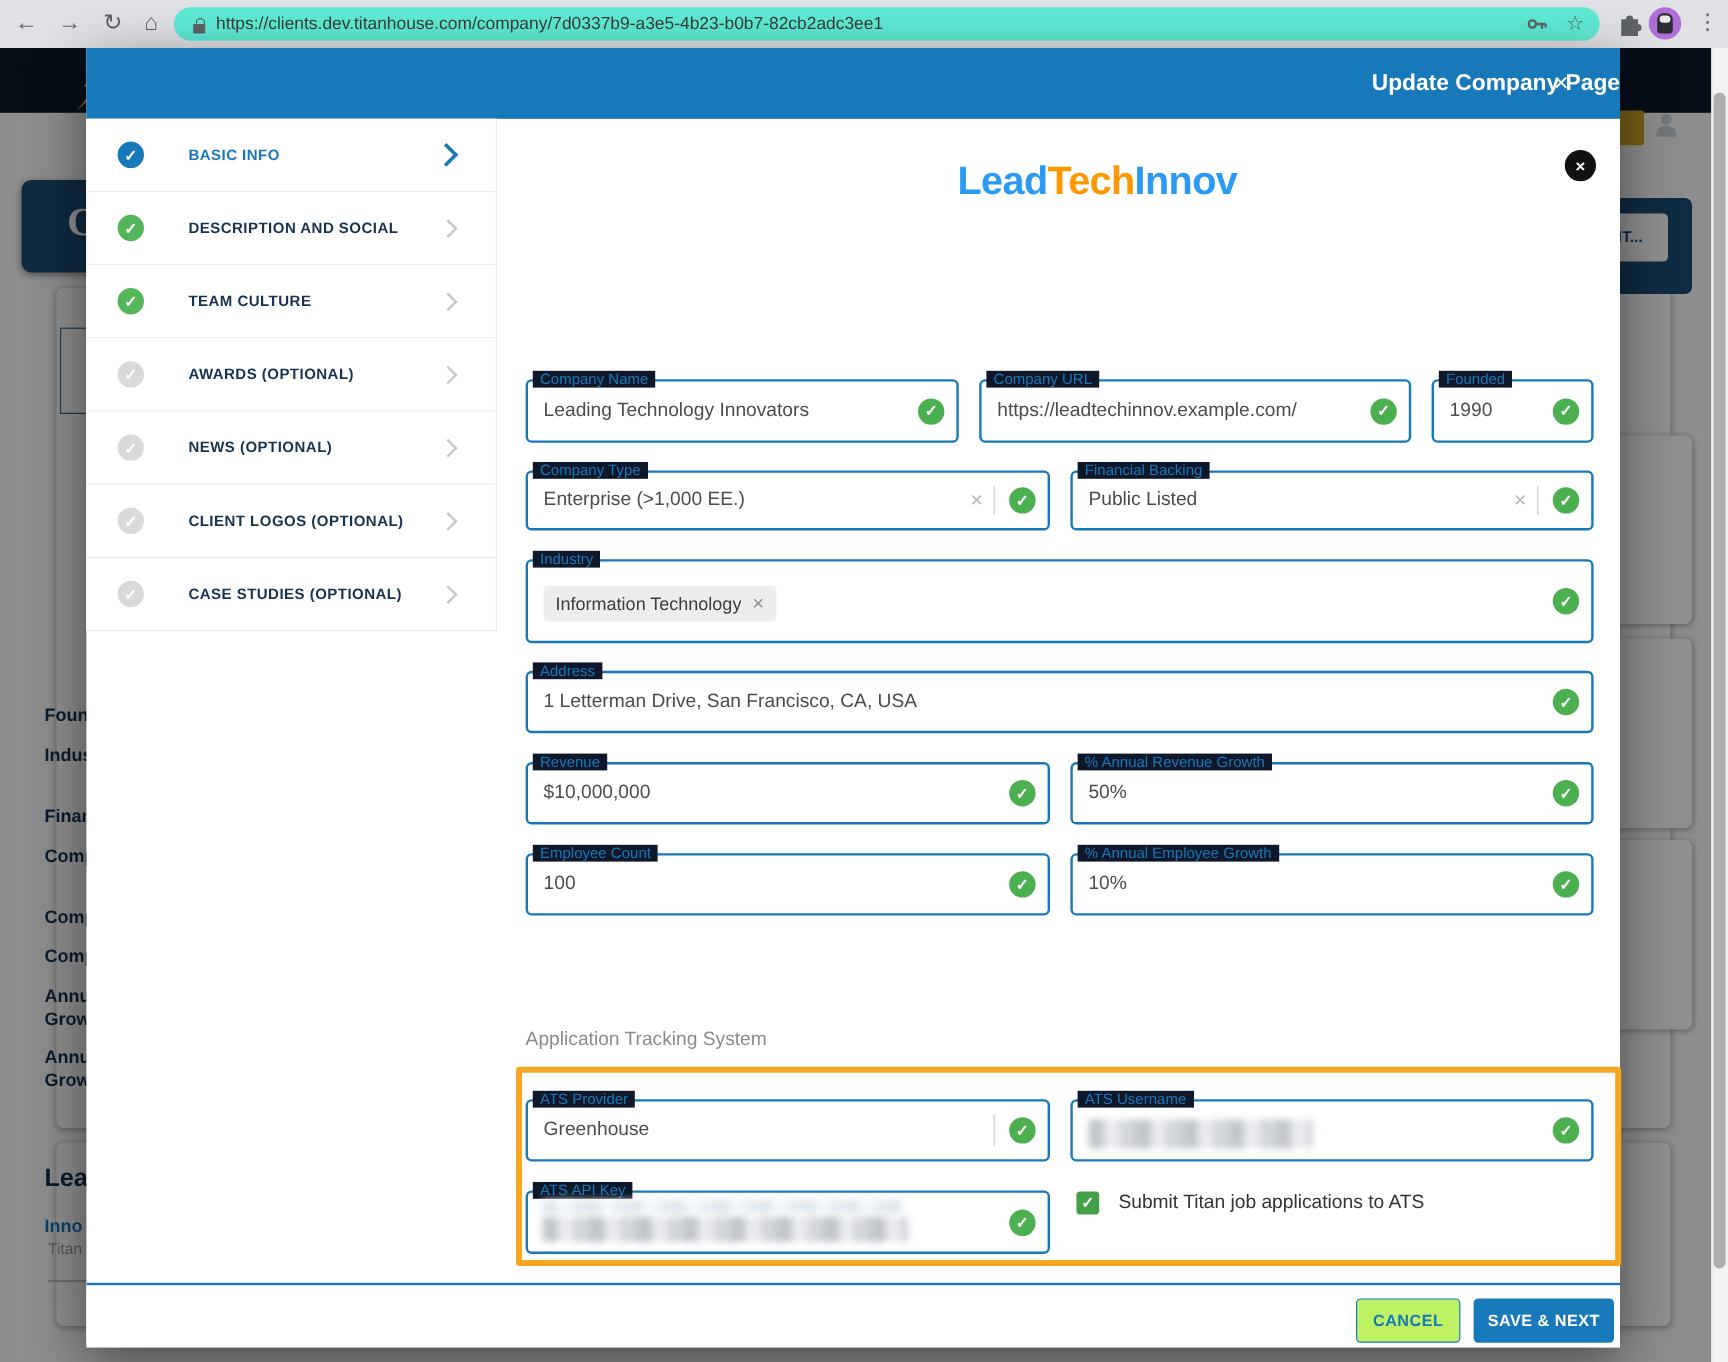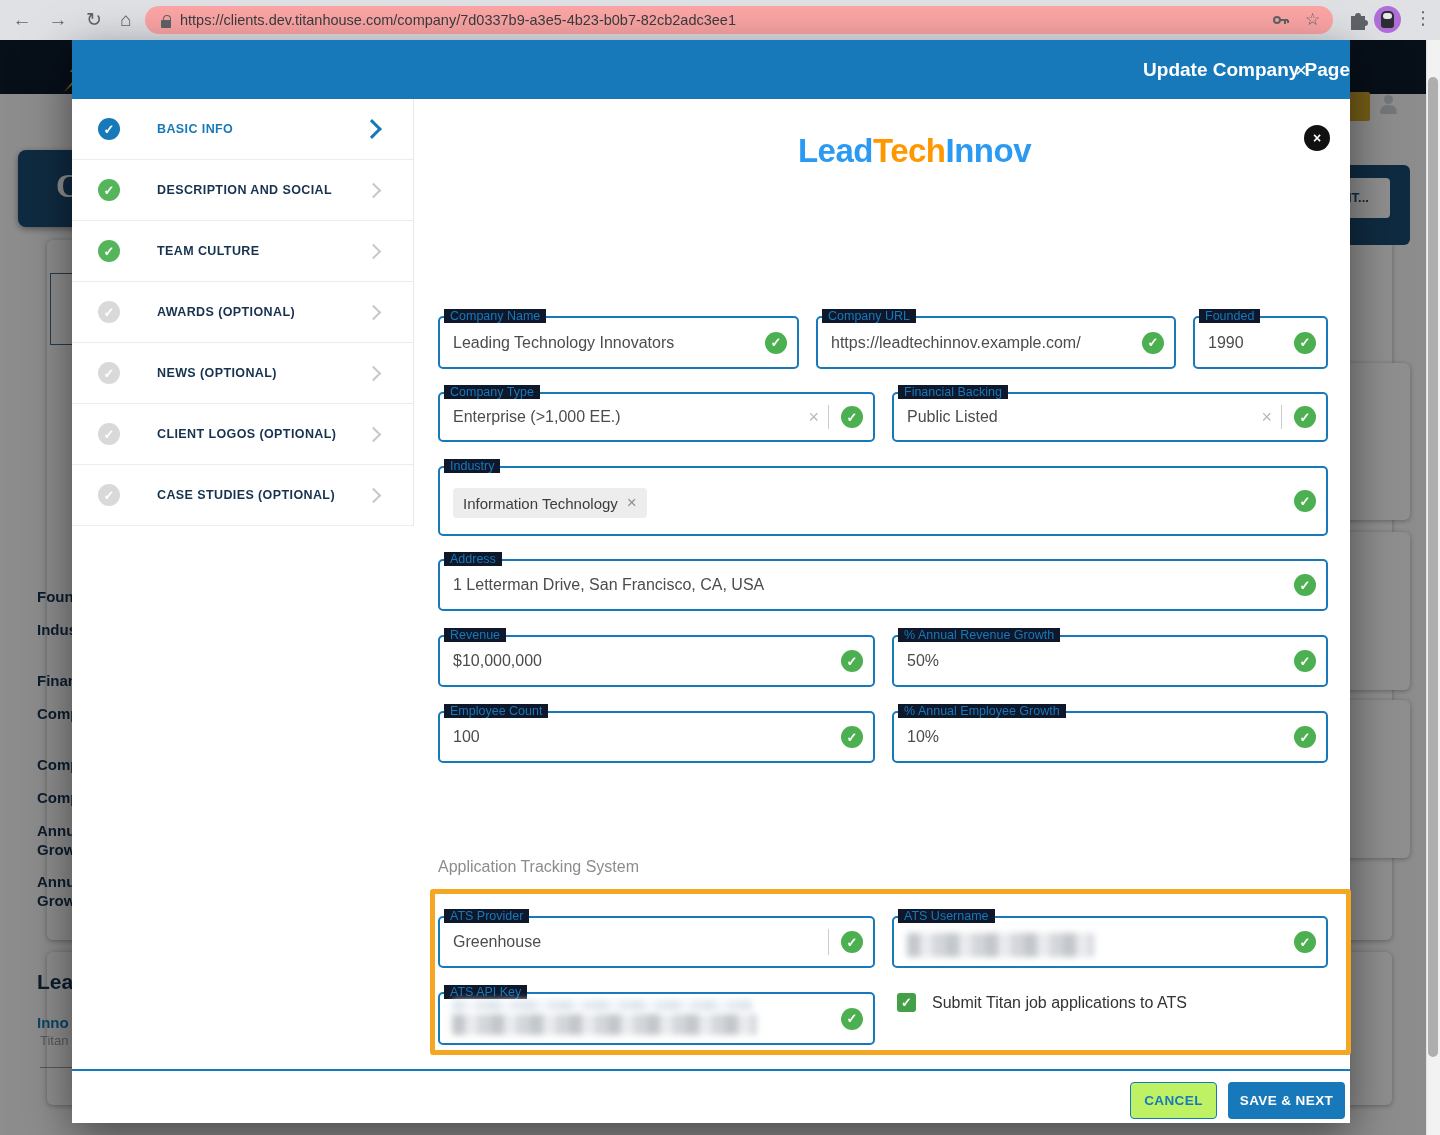--- a/index.html
+++ b/index.html
@@ -3,21 +3,21 @@
 <meta charset="utf-8">
 <style>
   html,body{margin:0;padding:0;background:#444;}
   .screen{position:relative;width:1440px;height:1135px;overflow:hidden;
     font-family:"Liberation Sans",sans-serif;background:#fbfbfb;}
   .abs{position:absolute;}
 
   
   .chrome{position:absolute;left:0;top:0;width:1440px;height:40px;background:#dfe1e5;}
   .nav-ico{position:absolute;top:8px;font-size:19px;color:#5f6368;line-height:24px;width:24px;text-align:center;}
-  .omnibox{position:absolute;left:145px;top:6px;width:1188px;height:28px;background:#fca5a5;border-radius:14px;}
+  .omnibox{position:absolute;left:145px;top:6px;width:1188px;height:28px;background:#5eead4;border-radius:14px;}
   .lock-body{position:absolute;left:16px;top:14px;width:10px;height:8px;background:#5f6368;border-radius:1px;}
   .lock-shackle{position:absolute;left:18px;top:9px;width:6px;height:7px;border:1.8px solid #5f6368;border-bottom:none;border-radius:4px 4px 0 0;}
   .url-text{position:absolute;left:35px;top:6px;font-size:14.5px;color:#3a3d40;white-space:nowrap;}
   .chrome-right-ico{position:absolute;top:7px;color:#5f6368;}
   .avatar{position:absolute;left:1374px;top:6px;width:27px;height:27px;border-radius:50%;background:#b06fd8;}
   .avatar .panda{position:absolute;left:7px;top:5px;width:13px;height:17px;background:#2b2f33;border-radius:5px 5px 3px 3px;}
   .avatar .panda:before{content:"";position:absolute;left:2px;top:2px;width:9px;height:6px;background:#e8e8e8;border-radius:3px;}
   .dots{position:absolute;left:1414px;top:7px;font-size:18px;color:#5f6368;}
 
   

